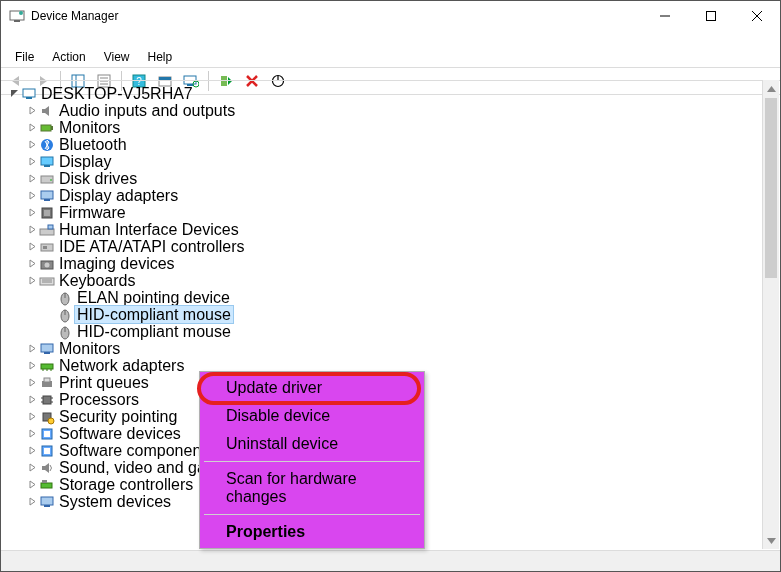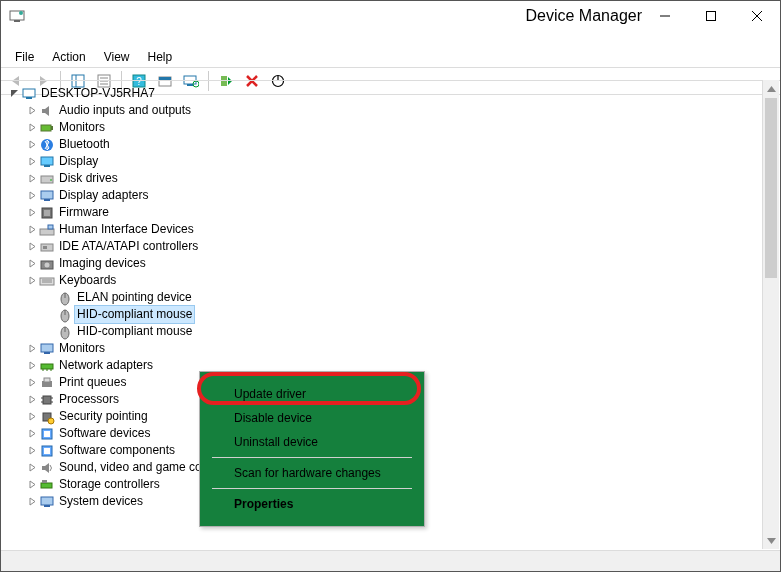--- a/index.html
+++ b/index.html
@@ -16,21 +16,21 @@
     overflow: hidden;
   }
   .titlebar {
     height: 30px;
     display: flex;
     align-items: center;
     padding-left: 8px;
     background: #fff;
   }
   .titlebar .icon { width: 16px; height:16px; margin-right:6px; }
-  .titlebar .title { flex:1; font-size:16px;text-align:right; }
+  .titlebar .title { flex:1; font-size:12px; }
   .winbtns { display:flex; height:100%; }
   .winbtn { width:46px; display:flex; align-items:center; justify-content:center; }
   .menubar {
     height: 20px;
     display:flex; align-items:center;
     padding-left:6px; gap:2px;
     font-size:12px;
     margin-top:16px;
   }
   .menubar .menu { padding:2px 8px; }
@@ -60,39 +60,39 @@
     position:absolute; right:1px; top:79px; bottom:22px; width:17px;
     background:#f0f0f0; border-left:1px solid #dcdcdc;
   }
   .sb-thumb { position:absolute; left:2px; right:2px; top:18px; height:180px; background:#cdcdcd; border-radius:0; }
   .sb-up, .sb-down { position:absolute; left:0; right:0; height:17px; display:flex; align-items:center; justify-content:center; }
   .sb-up { top:0; } .sb-down { bottom:0; }
   .statusbar {
     position:absolute; left:0; right:0; bottom:0; height:21px;
     border-top:1px solid #dcdcdc; background:#f0f0f0;
   }
-  .tree { font-size:12px; line-height:17px; }
+  .tree { font-size:16px; line-height:17px; }
   .row { display:flex; align-items:center; height:17px; white-space:nowrap; }
   .row .ind { display:inline-block; height:17px; }
   .exp {
     width:14px; height:14px; display:inline-flex; align-items:center; justify-content:center;
     margin-right:0px; cursor:pointer;
   }
   .ico { width:16px; height:16px; margin:0 2px 0 0; display:inline-flex; align-items:center; justify-content:center; }
   .lbl { padding:0 2px; }
   .sel { background:#cce8ff; outline:1px solid #99c9ef; }
   .ctxmenu {
     position:absolute;
     left:198px; top:370px;
     width:226px;
-    background:#15803d;
+    background:#d946ef;
     border:1px solid #b0b0b0;
     box-shadow:2px 2px 4px rgba(0,0,0,0.2);
-    padding:10px;
-    font-size:12px;
+    padding:2px;
+    font-size:16px;
     z-index:10;
   }
   .ctxitem { padding:5px 10px 5px 24px; }
   .ctxsep { height:1px; background:#d0d0d0; margin:3px 2px; }
   .ctxitem.bold { font-weight:bold; }
   .highlight-oval {
     position:absolute;
     left:196px; top:371px;
     width:224px; height:33px;
     border:4px solid #e62020;

